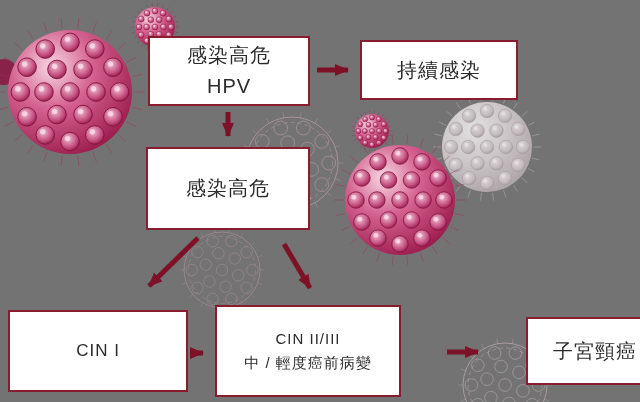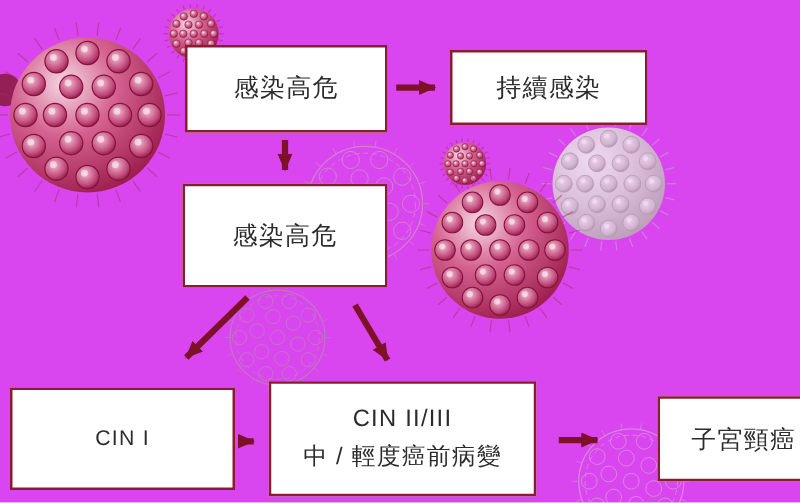--- a/index.html
+++ b/index.html
@@ -1,38 +1,38 @@
 <!DOCTYPE html>
 <html><head>
 <meta charset="utf-8">
 <style>
   html,body{margin:0;padding:0;background:#ffffff;}
   .stage{
     position:relative;
     width:640px;height:402px;
-    background:#d946ef;
+    background:#737373;
     overflow:hidden;
     font-family:"Liberation Sans","DejaVu Sans",sans-serif;
   }
   svg.layer{position:absolute;left:0;top:0;width:640px;height:402px;pointer-events:none;}
   #decor{z-index:0;}
   #arrows{z-index:1;}
   .box{
     position:absolute;z-index:2;
     background:#ffffff;
     border:2px solid #8a1c30;
     display:flex;flex-direction:column;align-items:center;justify-content:center;
     color:#2b2b2b;text-align:center;letter-spacing:1px;
     box-sizing:border-box;
   }
   #box-infect {left:148px;top:36px; width:162px;height:70px;font-size:20px;line-height:1.55;}
   #box-recover{left:360px;top:40px; width:158px;height:60px;font-size:20px;}
   #box-persist{left:146px;top:147px;width:164px;height:83px;font-size:20px;}
   #box-cin1   {left:8px;  top:310px;width:180px;height:82px;font-size:17px;line-height:1.6;}
-  #box-cin23  {left:215px;top:305px;width:214px;height:92px;font-size:19px;line-height:1.6;}
+  #box-cin23  {left:215px;top:305px;width:186px;height:92px;font-size:15px;line-height:1.6;}
   #box-cancer {left:490px;top:317px;width:138px;height:68px;font-size:20px;margin-left:36px;}
 </style>
 </head>
 <body>
 
 <div class="stage">
 
   <svg id="decor" class="layer">
     <defs>
       <radialGradient id="grad-virus" cx="35%" cy="30%" r="75%">
@@ -522,20 +522,21 @@
       <line x1="228" y1="112" x2="228" y2="136" marker-end="url(#ah)"></line>
       <line x1="198" y1="238" x2="149" y2="286" marker-end="url(#ah)"></line>
       <line x1="284" y1="244" x2="310" y2="288" marker-end="url(#ah)"></line>
       <line x1="191" y1="353" x2="203" y2="353" marker-end="url(#ah)"></line>
       <line x1="447" y1="352" x2="478" y2="352" marker-end="url(#ah)"></line>
     </g>
   </svg>
 
   <div class="box" id="box-infect">
     <span>感染高危</span>
+    <span>HPV</span>
   </div>
 
   <div class="box" id="box-recover">
     <span>持續感染</span>
   </div>
 
   <div class="box" id="box-persist">
     <span>感染高危</span>
   </div>
 

